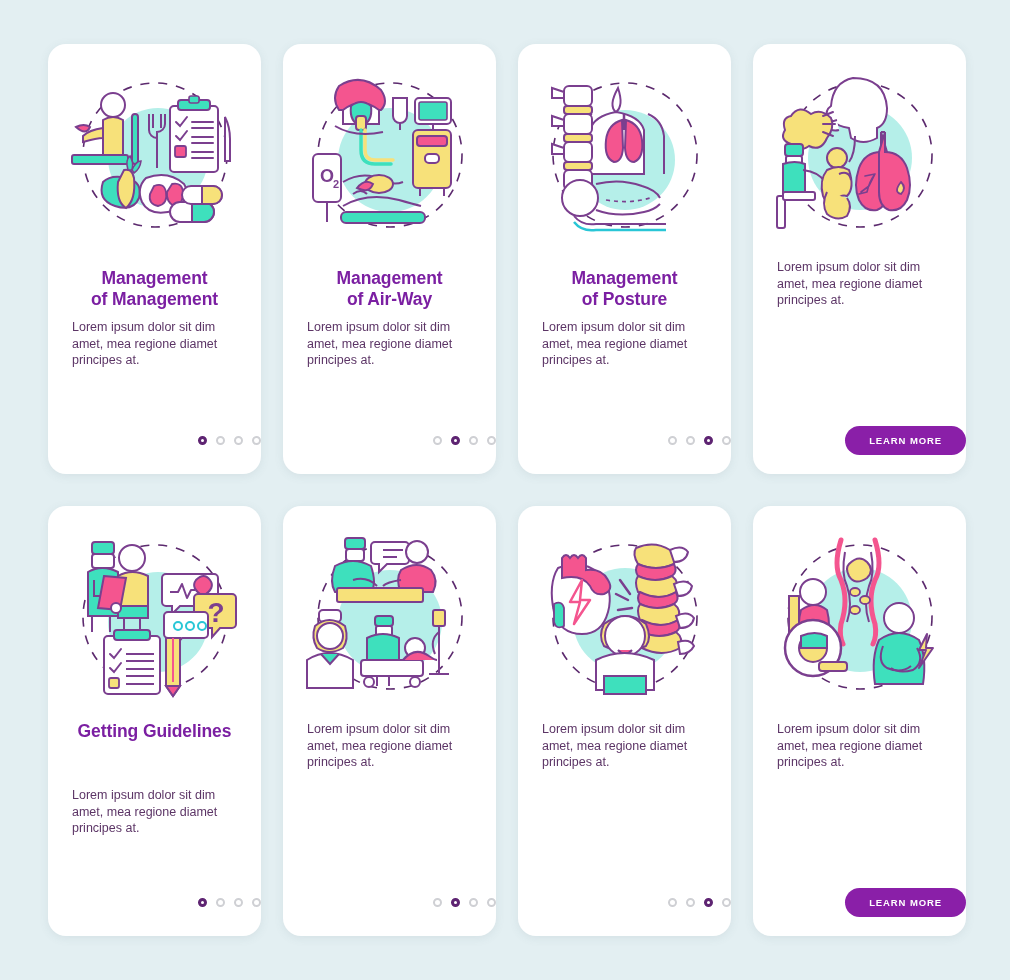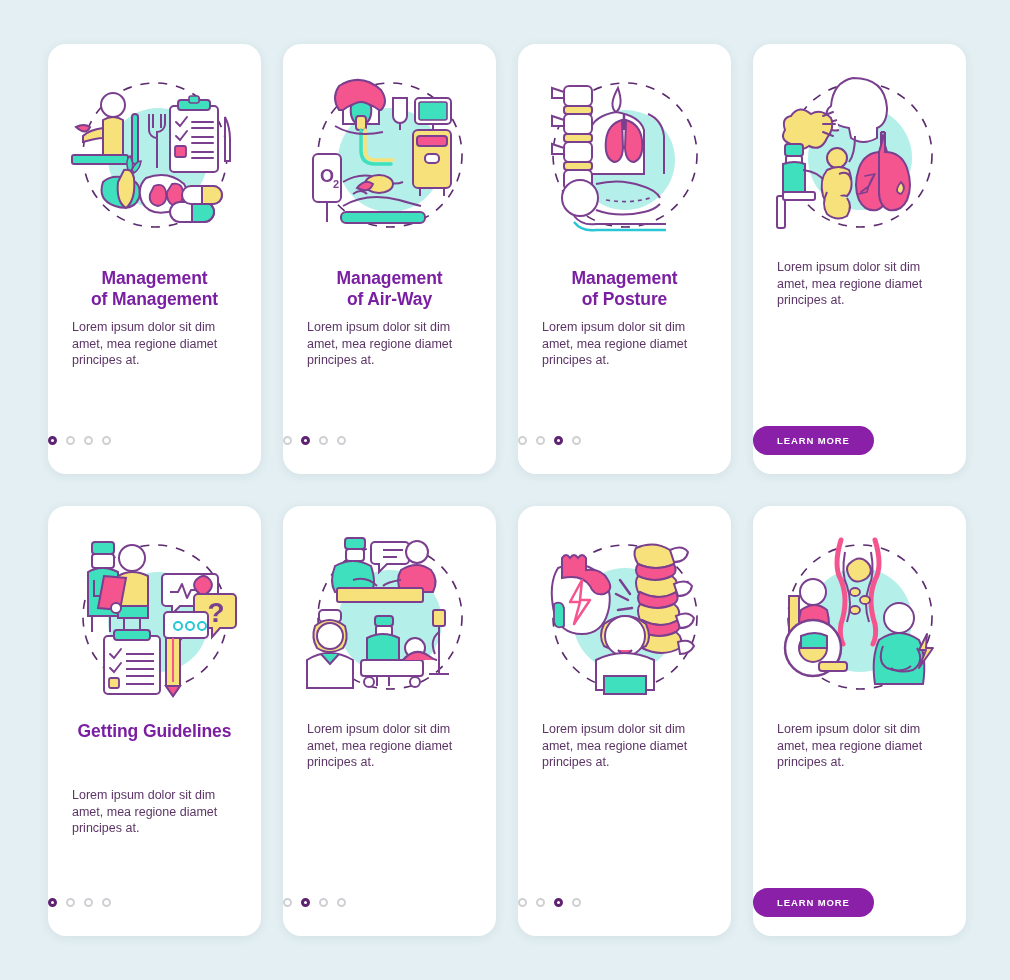--- a/index.html
+++ b/index.html
@@ -79,21 +79,21 @@
     padding: 0 24px;
     margin: 0;
   }
   .spacer {
     flex: 1 1 auto;
   }
   .footer {
     width: 100%;
     display: flex;
     align-items: center;
-    justify-content: flex-start;
+    justify-content: flex-end;
     height: 68px;
   }
   .dots {
     display: flex;
     align-items: center;
     gap: 9px;
   }
   .dot {
     width: 9px;
     height: 9px;

